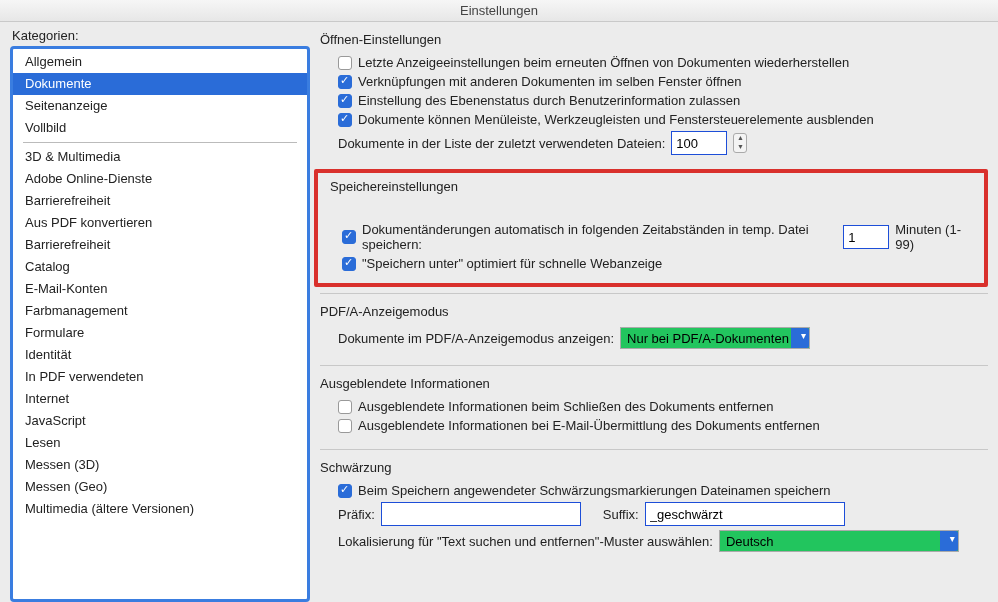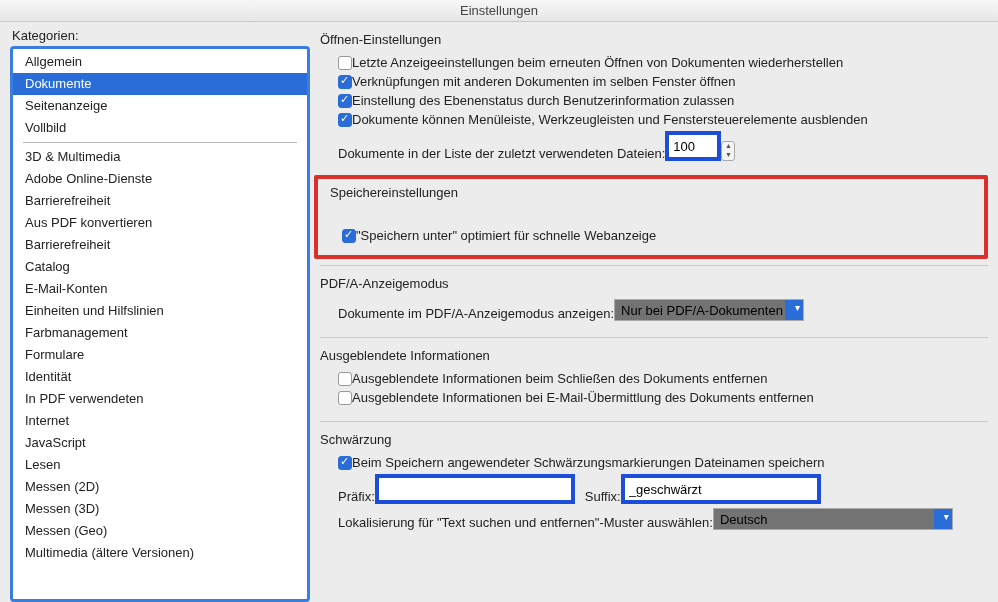--- a/index.html
+++ b/index.html
@@ -52,21 +52,21 @@
   white-space: nowrap;
   overflow: hidden;
   text-overflow: ellipsis;
 }
 .cat-item.selected { background: #2a6cd8; color: #fff; }
 .cat-sep { border-top: 1px solid #bbb; margin: 3px 10px; }
 .right-col { flex: 1; display: flex; flex-direction: column; gap: 4px; }
 .group { padding: 4px 0 8px 0; }
 .group-title { font-size: 13px; margin-bottom: 6px; }
 .row {
-  display: flex; align-items: flex-end; 
+  display: flex; align-items: center; gap: 6px;
   padding: 2px 0 2px 18px;
   font-size: 13px;
 }
 input[type=checkbox] {
   appearance: none;
   width: 14px; height: 14px;
   border: 1px solid #999;
   border-radius: 3px;
   background: #fff;
   position: relative;
@@ -77,37 +77,37 @@
   border-color: #2a6cd8;
 }
 input[type=checkbox]:checked::after {
   content: "✓";
   color: #fff;
   font-size: 11px;
   position: absolute;
   top: -2px; left: 1px;
 }
 input[type=text], input[type=number] {
-  border: 4px solid #1d4ed8;
+  border: 1px solid #1d4ed8;
   background: #fff;
   font-size: 13px;
   padding: 11px 4px;
   height: 16px;
 }
 .num-small { width: 56px; }
 .stepper {
   width: 14px; height: 20px;
   display: inline-flex; flex-direction: column;
   border: 1px solid #aaa; border-radius: 3px;
   background: #f4f4f4;
 }
 .stepper span { flex:1; font-size:7px; text-align:center; line-height:8px; color:#555; }
 select {
   border: 1px solid #aaa;
-  background: #737373;
+  background: #22c55e;
   font-size: 13px;
   height: 22px;
   padding: 0 20px 0 6px;
   appearance: none;
   position: relative;
 }
 .select-wrap {
   position: relative;
   display: inline-block;
 }
@@ -155,29 +155,27 @@
           <div class="cat-item">Seitenanzeige</div>
           <div class="cat-item">Vollbild</div>
           <div class="cat-sep"></div>
           <div class="cat-item">3D &amp; Multimedia</div>
           <div class="cat-item">Adobe Online-Dienste</div>
           <div class="cat-item">Barrierefreiheit</div>
           <div class="cat-item">Aus PDF konvertieren</div>
           <div class="cat-item">Barrierefreiheit</div>
           <div class="cat-item">Catalog</div>
           <div class="cat-item">E-Mail-Konten</div>
-          <div class="cat-item">Einheiten und Hilfslinien</div>
           <div class="cat-item">Farbmanagement</div>
           <div class="cat-item">Formulare</div>
           <div class="cat-item">Identität</div>
           <div class="cat-item">In PDF verwendeten</div>
           <div class="cat-item">Internet</div>
           <div class="cat-item">JavaScript</div>
           <div class="cat-item">Lesen</div>
-          <div class="cat-item">Messen (2D)</div>
           <div class="cat-item">Messen (3D)</div>
           <div class="cat-item">Messen (Geo)</div>
           <div class="cat-item">Multimedia (ältere Versionen)</div>
         </div>
     </div>
 
     <div class="right-col">
 
       <div class="group">
         <div class="group-title">Öffnen-Einstellungen</div>
@@ -204,20 +202,26 @@
               <span>▲</span>
               <span>▼</span>
             </span>
         </div>
       </div>
 
       <div class="save-box">
         <div class="group-title">Speichereinstellungen</div>
         <div class="row">
           <input type="checkbox" checked="" style="">
+          <span>Dokumentänderungen automatisch in folgenden Zeitabständen in temp. Datei speichern:</span>
+          <input type="text" class="num-small" style="width: 46px;" value="1">
+          <span>Minuten (1-99)</span>
+        </div>
+        <div class="row">
+          <input type="checkbox" checked="" style="">
           <span>"Speichern unter" optimiert für schnelle Webanzeige</span>
         </div>
       </div>
 
       <div class="hr"></div>
 
       <div class="group">
         <div class="group-title">PDF/A-Anzeigemodus</div>
         <div class="row">
           <span>Dokumente im PDF/A-Anzeigemodus anzeigen:</span>

